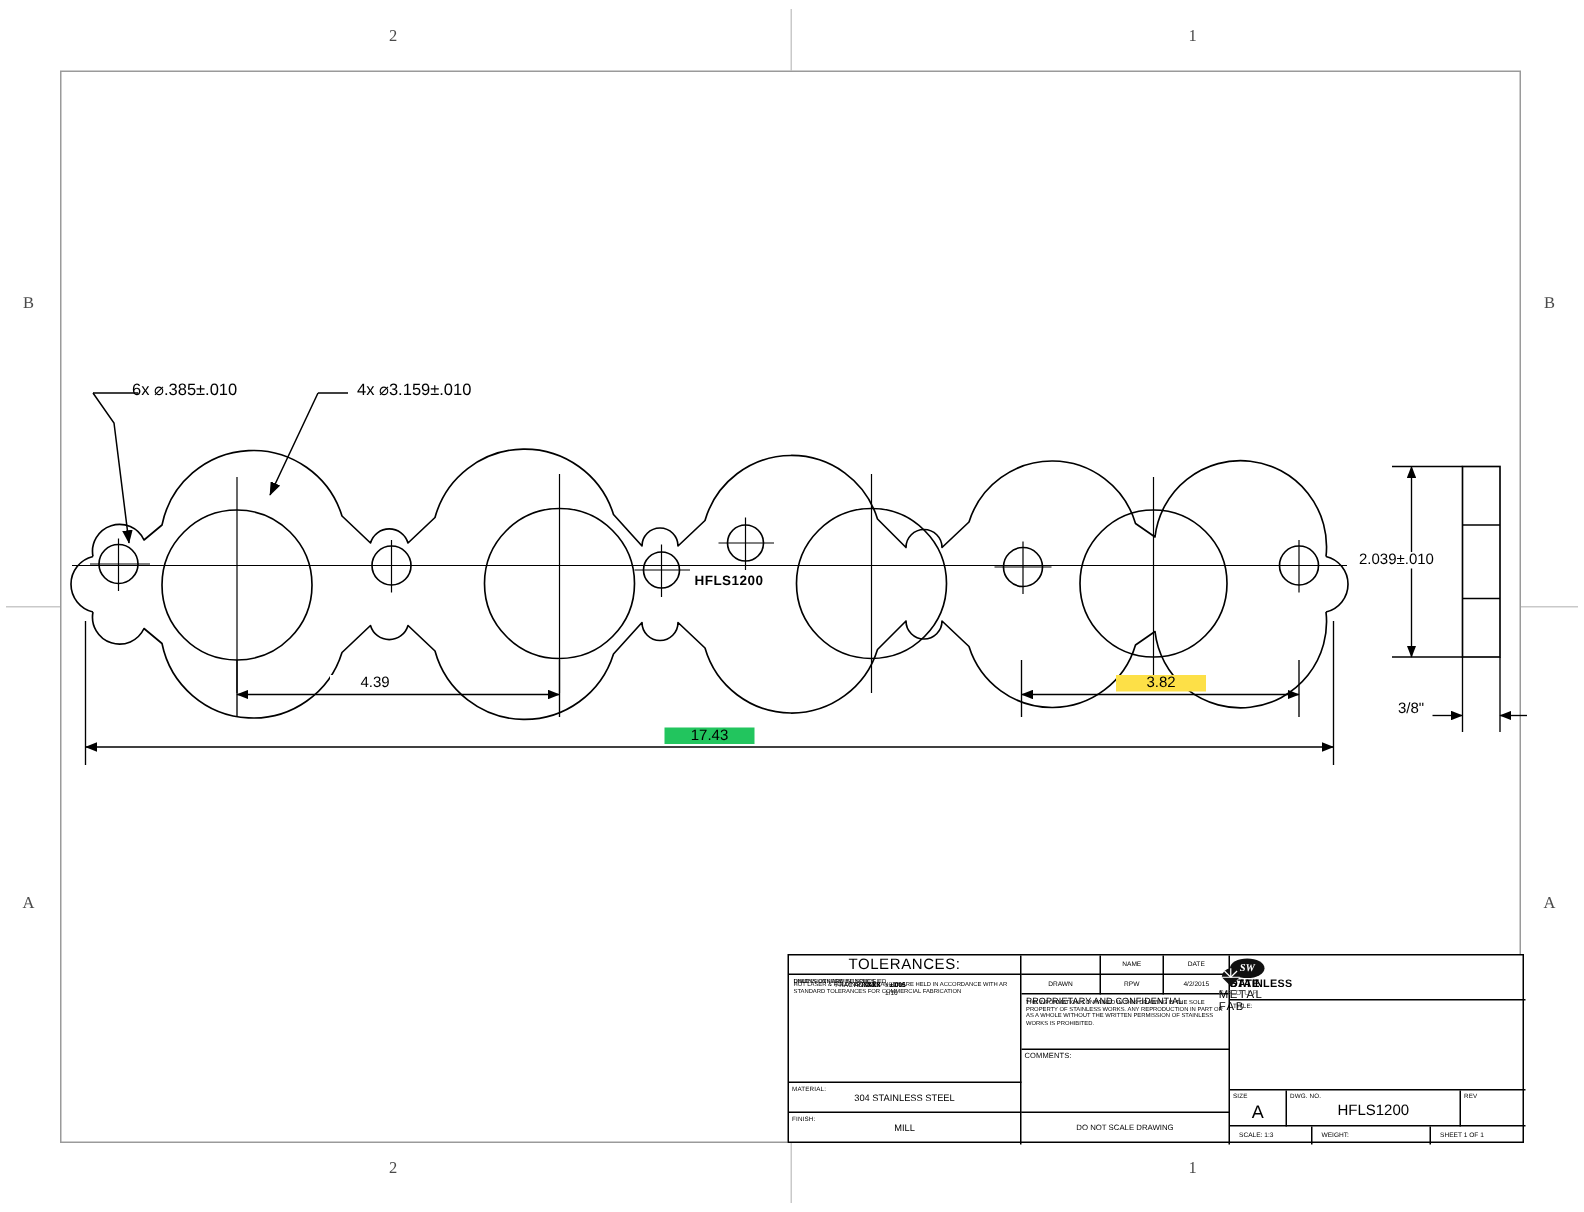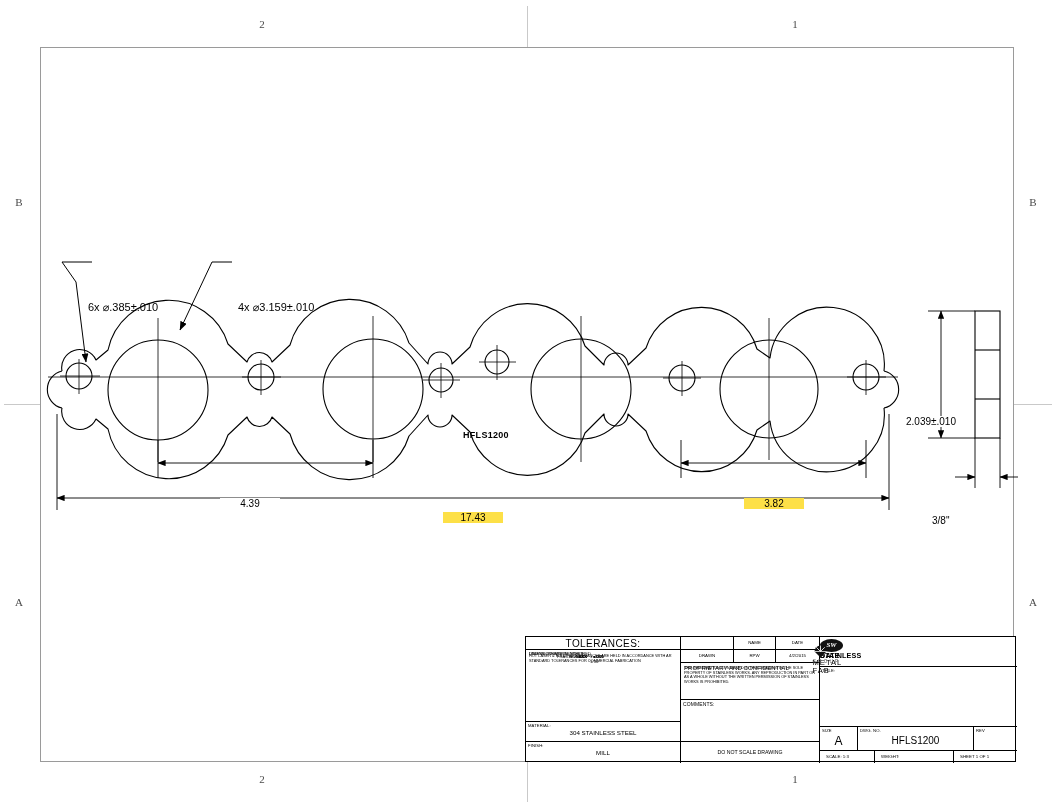--- a/index.html
+++ b/index.html
@@ -1,19 +1,19 @@
 <!DOCTYPE html>
 <html><head>
 <meta charset="utf-8">
 <style>
   html,body{margin:0;padding:0;background:#ffffff;}
   body{width:1056px;height:808px;position:relative;overflow:hidden;
        font-family:"Liberation Sans", sans-serif;color:#000;}
 
-  .abs{position:absolute;margin-top:48px;}
+  .abs{position:absolute;}
 
   
   .zone{position:absolute;font-size:11px;color:#4a4a4a;text-align:center;
         font-family:"Liberation Serif", serif;}
 
   
   .tick{position:absolute;background:#c9c9c9;}
 
   
   #sheet-frame{position:absolute;left:40px;top:47px;width:974px;height:715px;
@@ -208,21 +208,21 @@
     <line x1="955" y1="477" x2="975" y2="477" marker-end="url(#ah)"></line>
     <line x1="1018" y1="477" x2="1000" y2="477" marker-end="url(#ah)"></line>
   </g>
 </svg>
 
 <div class="abs" style="left:88px;top:253px;font-size:11px;white-space:nowrap;">6x ⌀.385±.010</div>
 <div class="abs" style="left:238px;top:253px;font-size:11px;white-space:nowrap;">4x ⌀3.159±.010</div>
 
 <div class="abs ctr" style="left:220px;top:450px;width:60px;font-size:10px;background:#fff;">4.39</div>
 <div class="abs ctr" style="left:744px;top:450px;width:60px;font-size:10px;background:#fde047;">3.82</div>
-<div class="abs ctr" style="left:443px;top:464px;width:60px;font-size:10px;background:#fde047;">17.43</div>
+<div class="abs ctr" style="left:443px;top:485px;width:60px;font-size:10px;background:#22c55e;">17.43</div>
 <div class="abs" style="left:906px;top:368px;font-size:10px;background:#fff;white-space:nowrap;">2.039±.010</div>
 <div class="abs" style="left:932px;top:467px;font-size:10px;background:#fff;white-space:nowrap;">3/8"</div>
 
 <div class="abs" style="left:463px;top:382px;font-size:9px;font-weight:bold;letter-spacing:.3px;">HFLS1200</div>
 
 <div id="title-block">
 
   <div class="cell" style="left:0;top:0;width:155px;height:13px;">
     <div class="tol-title" style="position:absolute;width:100%;top:1px;">TOLERANCES:</div>
   </div>

